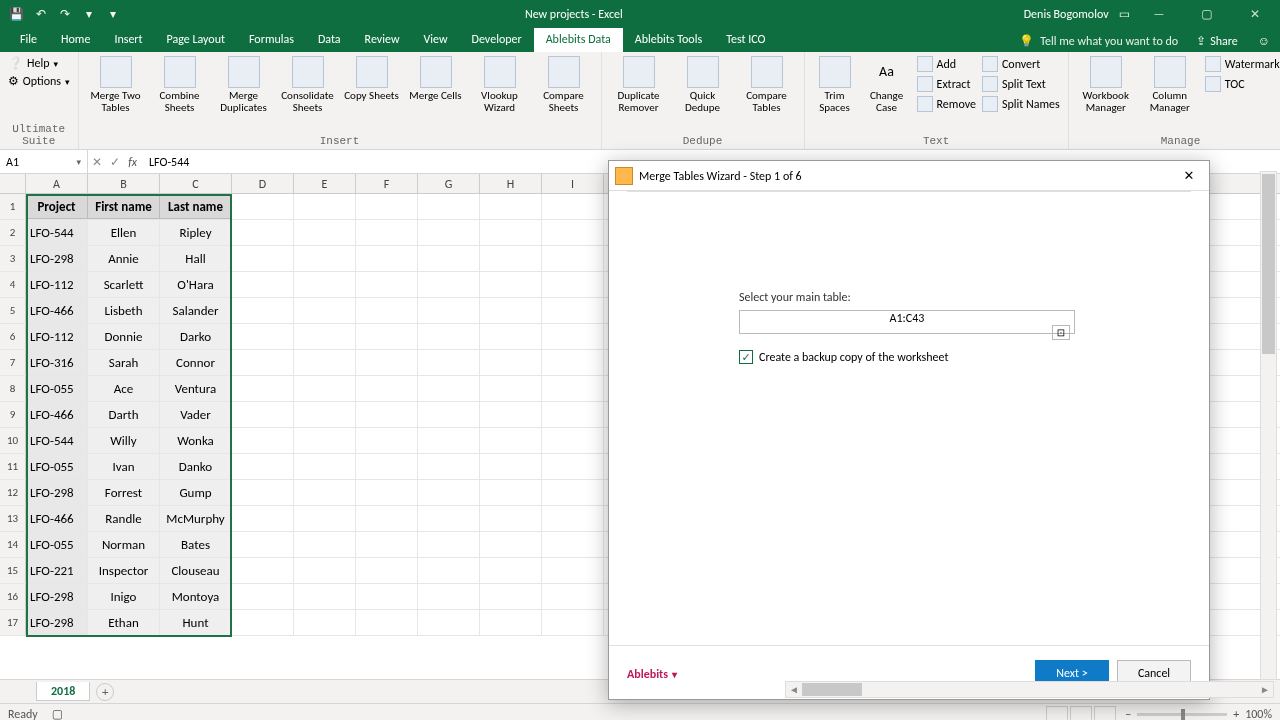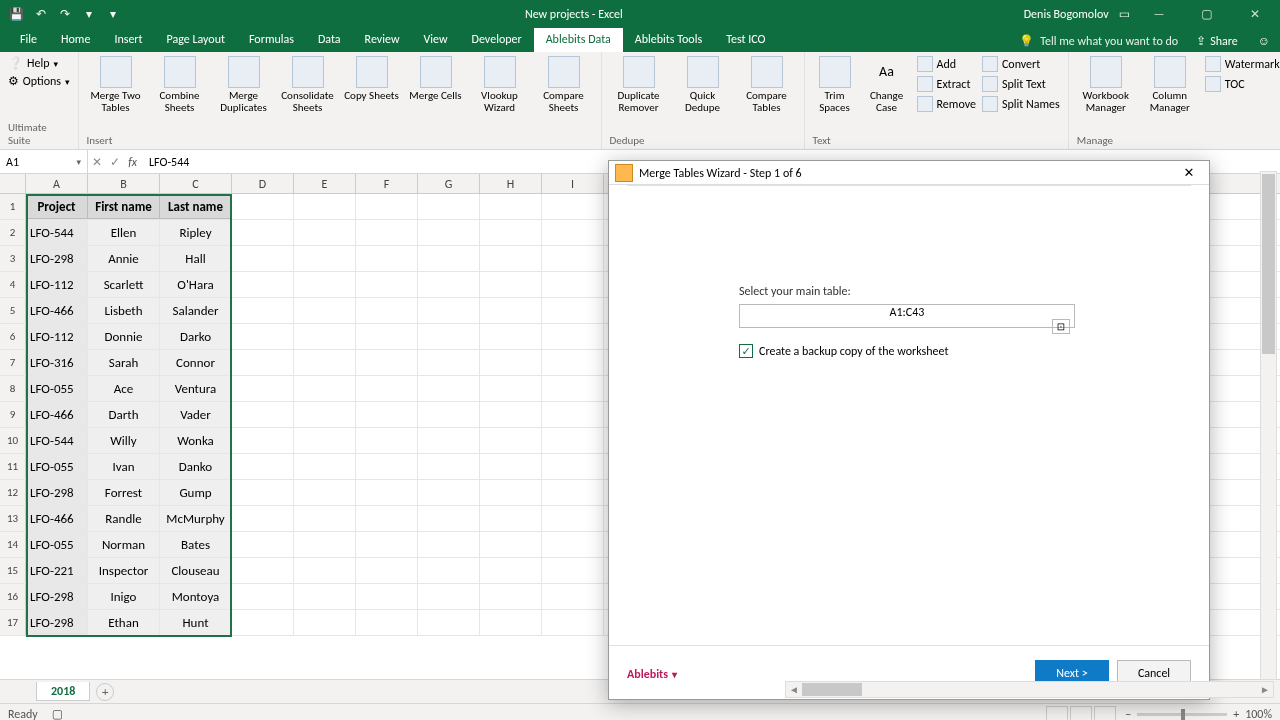--- a/index.html
+++ b/index.html
@@ -12,21 +12,21 @@
 .titlebar .winbtn{width:38px;height:24px;display:flex;align-items:center;justify-content:center;opacity:.8;}
 .tabs{background:#0f6e3f;height:24px;display:flex;align-items:flex-end;color:#fff;padding-left:8px;}
 .tabs .tab{padding:4px 12px 6px;font-size:12px;cursor:pointer;}
 .tabs .tab.active{background:#fff;color:#0f6e3f;}
 .tabs .spacer{flex:1;}
 .tabs .tell{font-size:12px;opacity:.9;padding:4px 8px;display:flex;align-items:center;gap:6px;}
 .tabs .share{padding:4px 10px;display:flex;align-items:center;gap:4px;}
 .ribbon{background:#f3f2f1;height:98px;border-bottom:1px solid #d6d6d6;display:flex;}
 .ribbon .group{border-right:1px solid #e1e1e1;padding:2px 8px 0;display:flex;flex-direction:column;justify-content:space-between;}
 .ribbon .group .items{display:flex;align-items:flex-start;gap:6px;padding-top:2px;}
-.ribbon .group .lbl{font-size:11px;color:#666;padding-bottom:2px;}
+.ribbon .group .lbl{text-align:center;font-size:11px;color:#666;padding-bottom:2px;font-family:Liberation Mono, monospace;}
 .bigbtn{display:flex;flex-direction:column;align-items:center;width:58px;text-align:center;gap:2px;cursor:pointer;}
 .bigbtn .ico{width:32px;height:32px;background:#e8eef4;border:1px solid #b7c6d6;position:relative;}
 .bigbtn .txt{font-size:11px;line-height:12px;}
 .smallcol{display:flex;flex-direction:column;gap:4px;}
 .smallbtn{display:flex;align-items:center;gap:4px;font-size:11px;cursor:pointer;white-space:nowrap;}
 .smallbtn .sico{width:16px;height:16px;background:#e8eef4;border:1px solid #b7c6d6;}
 .help-group{padding:4px 8px;width:108px;}
 .help-line{display:flex;align-items:center;gap:4px;font-size:12px;padding:2px 0;cursor:pointer;}
 .formula-bar{height:24px;border-bottom:1px solid #d6d6d6;display:flex;align-items:center;}
 .namebox{width:88px;border-right:1px solid #d6d6d6;padding:0 6px;font-size:12px;height:100%;display:flex;align-items:center;}
@@ -51,21 +51,21 @@
 .sheet-tab{border:1px solid #ccc;border-top:none;background:#fff;padding:2px 14px;font-size:12px;font-weight:600;color:#0f6e3f;}
 .addsheet{width:18px;height:18px;border:1px solid #ccc;border-radius:50%;display:flex;align-items:center;justify-content:center;color:#666;font-size:13px;}
 .statusbar{height:21px;background:#f3f2f1;border-top:1px solid #d6d6d6;display:flex;align-items:center;padding:0 8px;font-size:11px;color:#555;}
 .statusbar .sp{flex:1;}
 .viewbtn{width:22px;height:16px;border:1px solid #ccc;margin:0 1px;}
 .zoom{display:flex;align-items:center;gap:6px;margin-left:8px;}
 .zoom .track{width:90px;height:3px;background:#ccc;position:relative;}
 .zoom .thumb{position:absolute;left:44px;top:-4px;width:4px;height:11px;background:#888;}
 
 .dialog{position:absolute;left:608px;top:160px;width:602px;height:540px;background:#fff;border:1px solid #999;box-shadow:0 4px 20px rgba(0,0,0,.3);display:flex;flex-direction:column;}
-.dialog .dtitle{height:24px;background:#fff;border-bottom:1px solid #ddd;display:flex;align-items:center;padding:0 6px;font-size:12px;}
+.dialog .dtitle{height:30px;background:#fff;border-bottom:1px solid #ddd;display:flex;align-items:center;padding:0 6px;font-size:12px;}
 .dialog .dtitle .dicon{width:18px;height:18px;background:#ffb84d;border:1px solid #cc8a1f;margin-right:6px;}
 .dialog .dclose{margin-left:auto;width:28px;text-align:center;cursor:pointer;font-size:13px;}
 .dialog .dh{padding:18px 18px 10px;font-size:17px;color:#333;}
 .dialog .dh .q{display:inline-block;width:16px;height:16px;border:1px solid #8bb9e6;border-radius:50%;color:#2a7bbd;font-size:11px;text-align:center;line-height:14px;margin-left:4px;}
 .dialog .dsep{height:1px;background:#e0e0e0;margin:0 18px 12px;}
 .dialog .dbody{flex:1;padding:86px 18px 0;}
 .dialog .dlabel{font-size:12px;color:#333;margin-bottom:6px;margin-left:112px;}
 .dialog .dinput{margin-left:112px;width:336px;height:24px;border:1px solid #b9b9b9;display:flex;align-items:center;padding:0 4px;font-size:12px;flex-direction:column;}
 .dialog .dinput .picker{margin-left:auto;width:18px;height:18px;border:1px solid #b9b9b9;font-size:10px;display:flex;align-items:center;justify-content:center;}
 .dialog .dcheck{margin-left:112px;margin-top:16px;display:flex;align-items:center;gap:6px;font-size:12px;}

